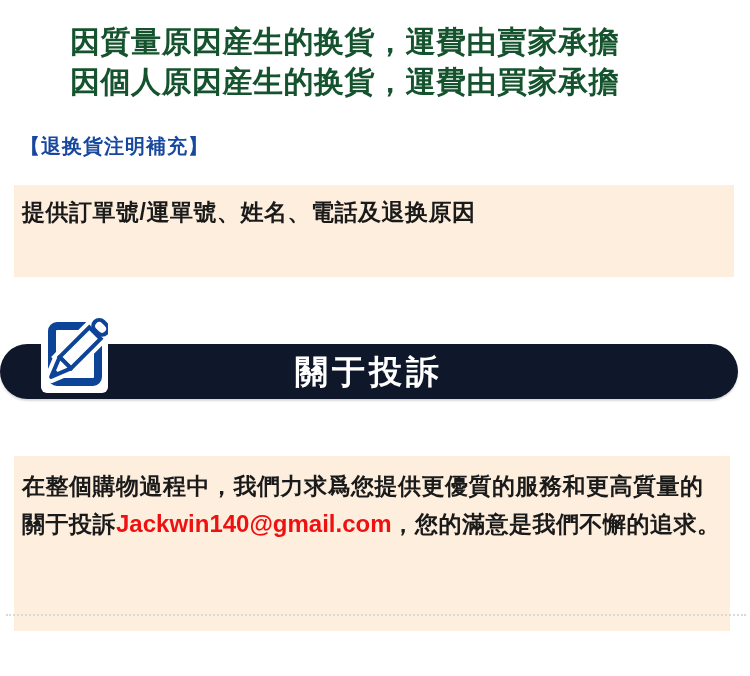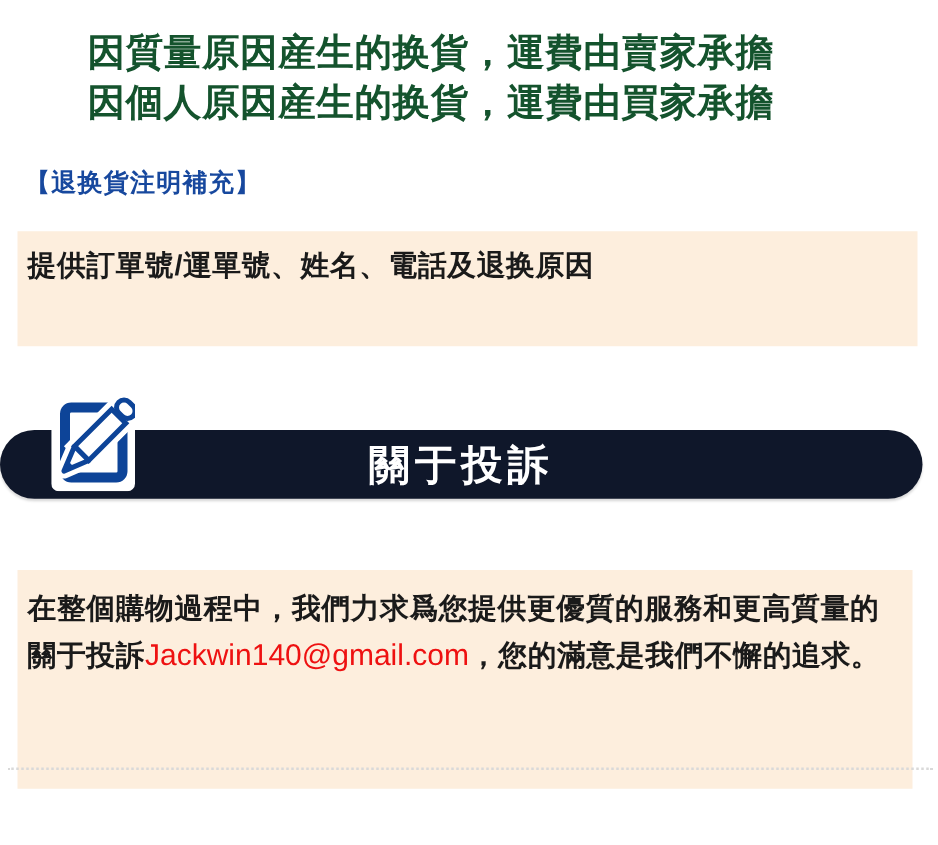--- a/index.html
+++ b/index.html
@@ -80,21 +80,21 @@
     white-space: nowrap;
   }
   .edit-icon {
     position: absolute;
     left: 41px; top: 313px;
     width: 67px; height: 80px;
   }
 
   .email {
     color: #ee1111;
-    font-weight: 400;
+    font-weight: 700;
     font-size: 24px;
     letter-spacing: 0;
   }
 
   .separator {
     position: absolute;
     left: 6px; top: 614px;
     width: 740px; height: 0;
     border-top: 2px dotted #d9d9d9;
   }

